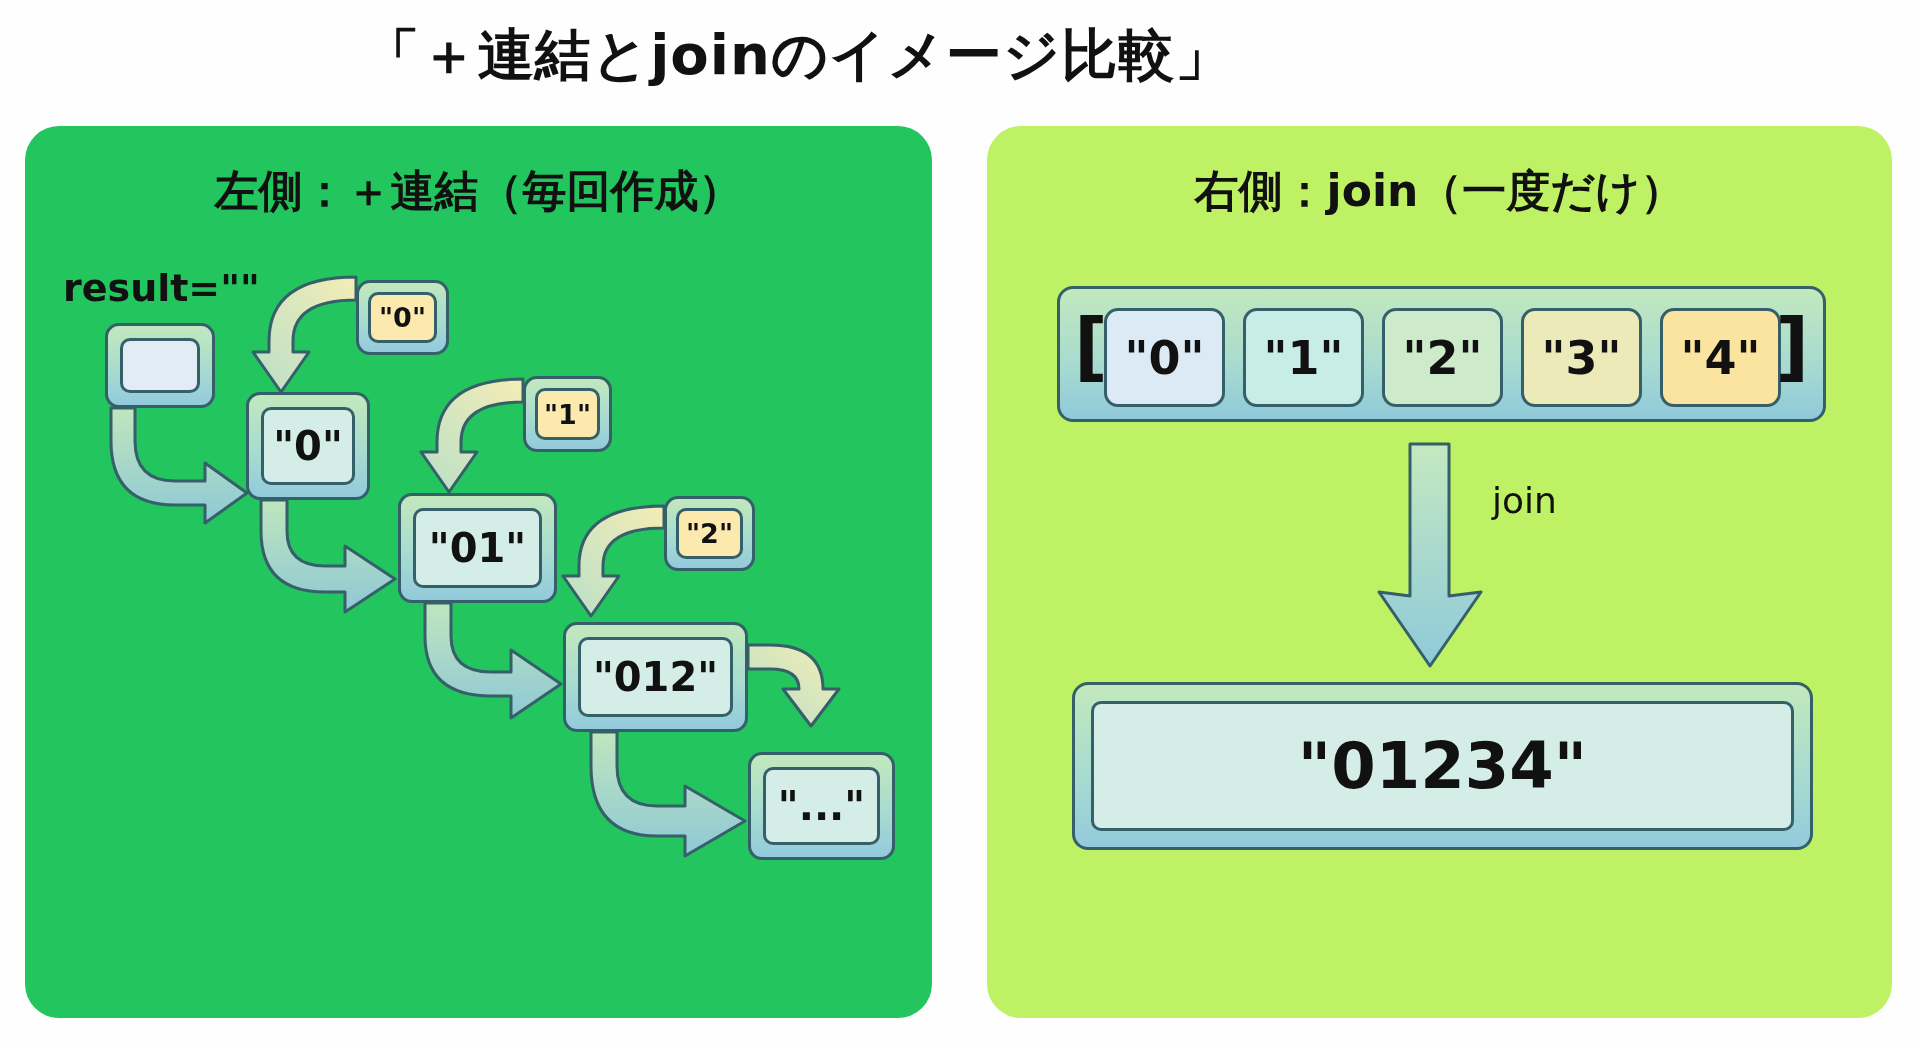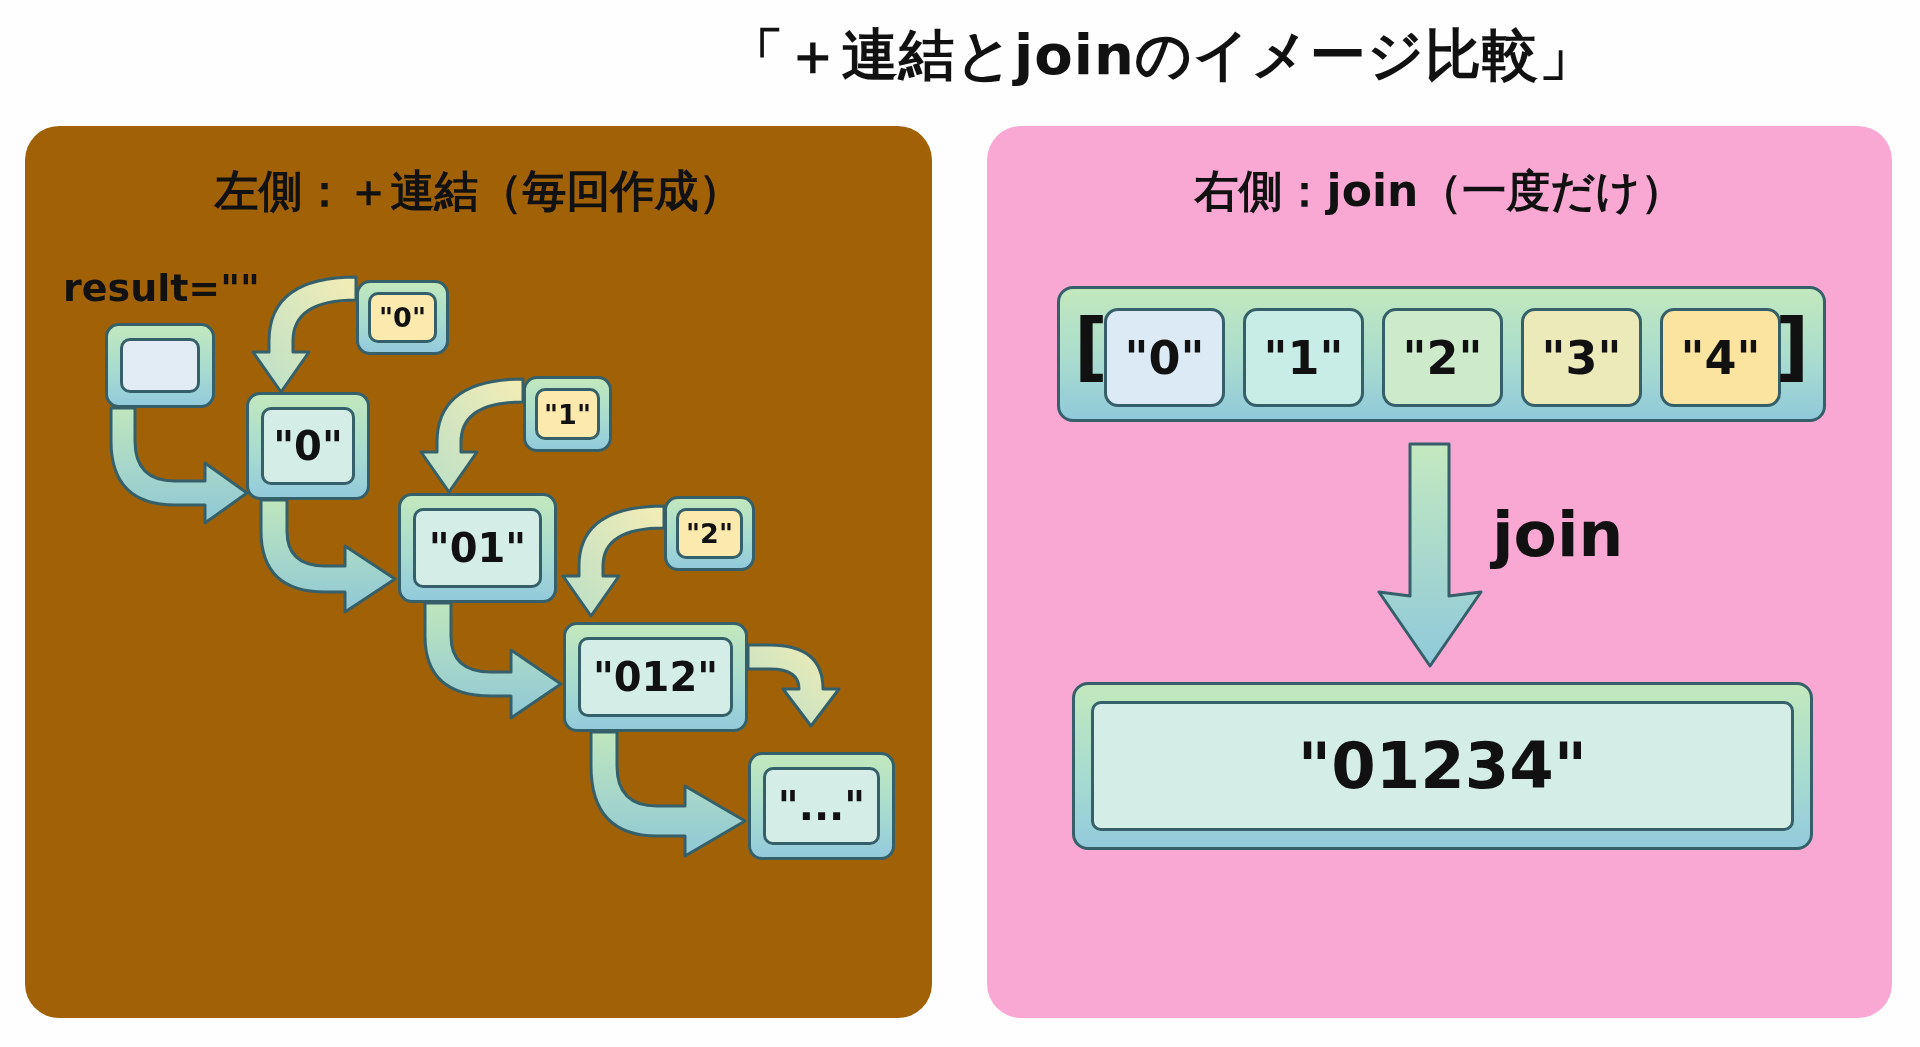--- a/index.html
+++ b/index.html
@@ -3,28 +3,28 @@
   <meta charset="utf-8">
   <style>
     html, body { margin:0; padding:0; }
     body {
       width:1920px; height:1047px; position:relative; overflow:hidden;
       background:#fdfefd;
       font-family:"DejaVu Sans", sans-serif;
       color:#111;
     }
     .title {
-      position:absolute; left:0; top:18px; width:1596px; text-align:right;
+      position:absolute; left:0; top:18px; width:1596px; text-align:center;
       font-size:56px; font-weight:bold; letter-spacing:1px;
     }
     .panel {
       position:absolute; top:126px; height:892px; border-radius:34px;
     }
-    .panel-left { left:25px; width:907px; background:#a16207; }
-    .panel-right { left:987px; width:905px; background:#f9a8d4; }
+    .panel-left { left:25px; width:907px; background:#22c55e; }
+    .panel-right { left:987px; width:905px; background:#bef264; }
     .panel-heading {
       position:absolute; top:36px; left:0; width:100%; text-align:center;
       font-size:44px; font-weight:bold;
     }
     .panel-caption {
       position:absolute; top:790px; left:0; width:100%; text-align:center;
       font-size:54px; font-weight:bold;
     }
     .abs { position:absolute; }
     .result-label { font-size:38px; font-weight:bold; left:38px; top:140px; }
@@ -134,19 +134,19 @@
 
   <svg class="arrows" width="905" height="892">
     <defs>
       <linearGradient id="gDown" x1="0" y1="0" x2="0" y2="1">
         <stop offset="0" stop-color="#c4e9c0"></stop>
           <stop offset="1" stop-color="#8fc9da"></stop>
       </linearGradient>
     </defs>
     <path d="M423 318 L462 318 L462 470 L494 466 L443 540 L392 466 L423 470 Z" fill="url(#gDown)" stroke="#35606a" stroke-width="3" stroke-linejoin="round"></path>
   </svg>
-  <div class="abs" style="left:505px;top:372px;font-size:63px;font-weight:bold;">join</div>
+  <div class="abs" style="left:505px;top:354px;font-size:36px;font-weight:normal;">join</div>
 
   <div class="box" style="left:85px;top:556px;width:741px;height:168px;border-radius:16px;">
     <div class="inner" style="left:16px;right:16px;top:16px;bottom:16px;font-size:64px;">"01234"</div>
   </div>
 
 </div>
 
 </body></html>

